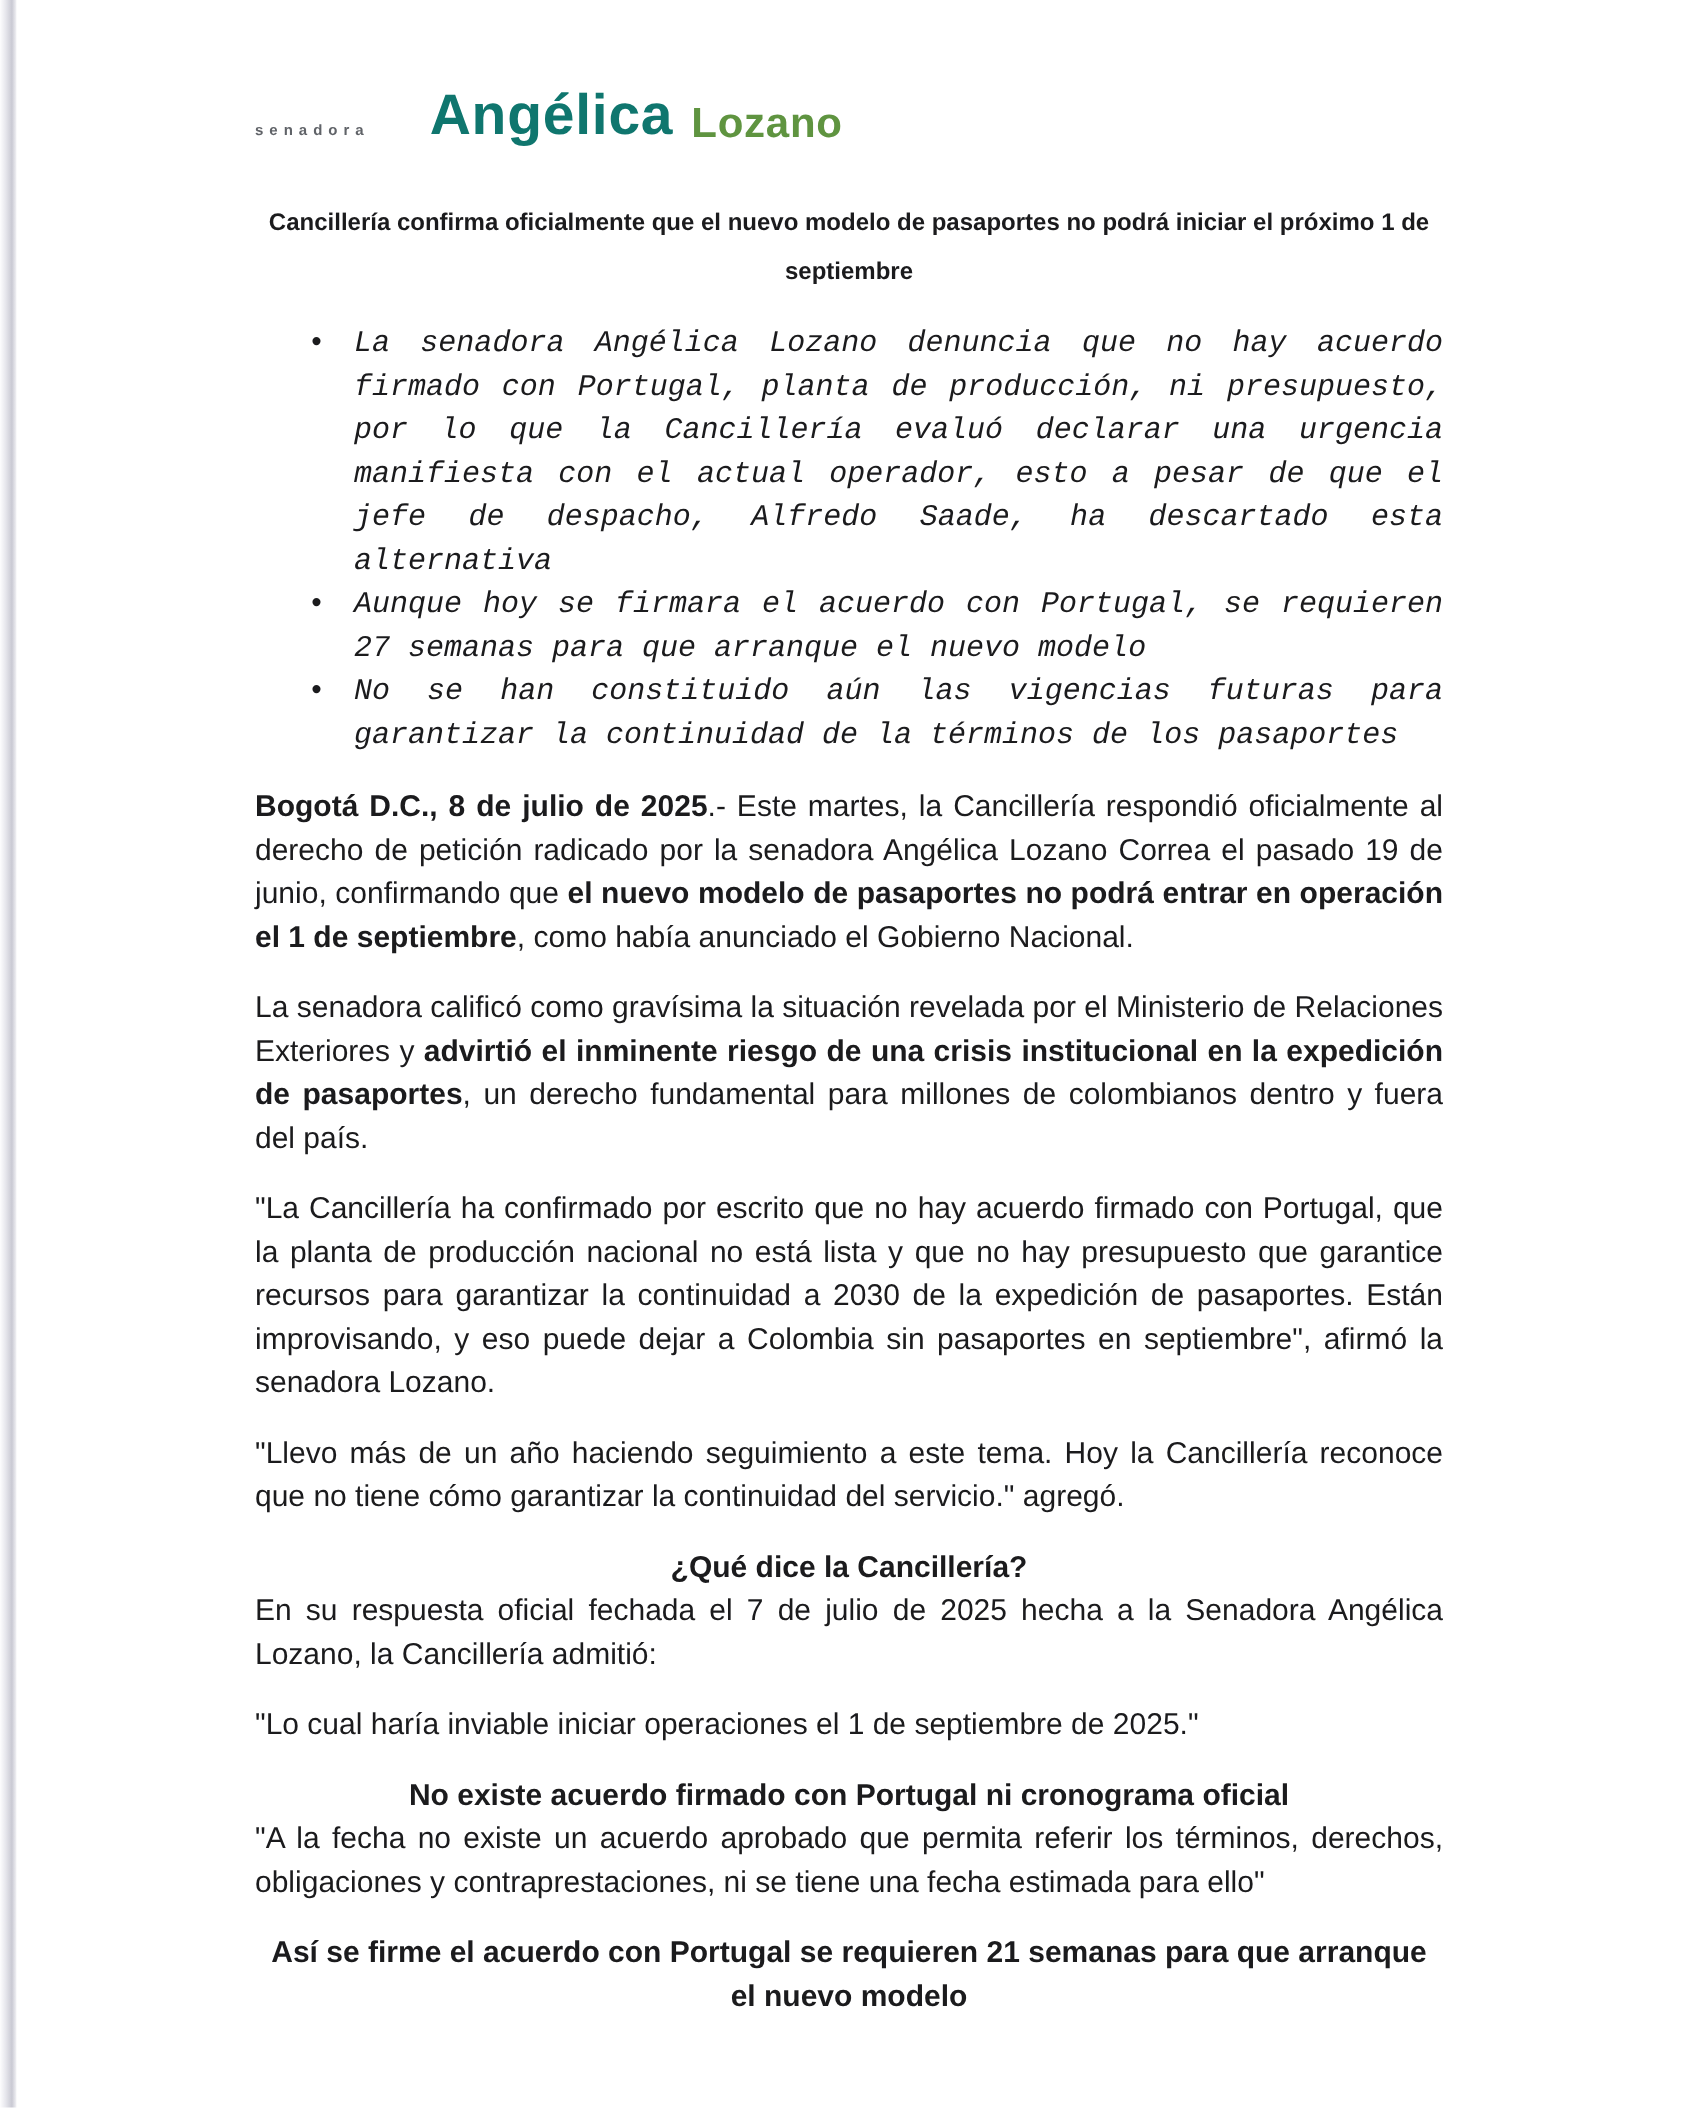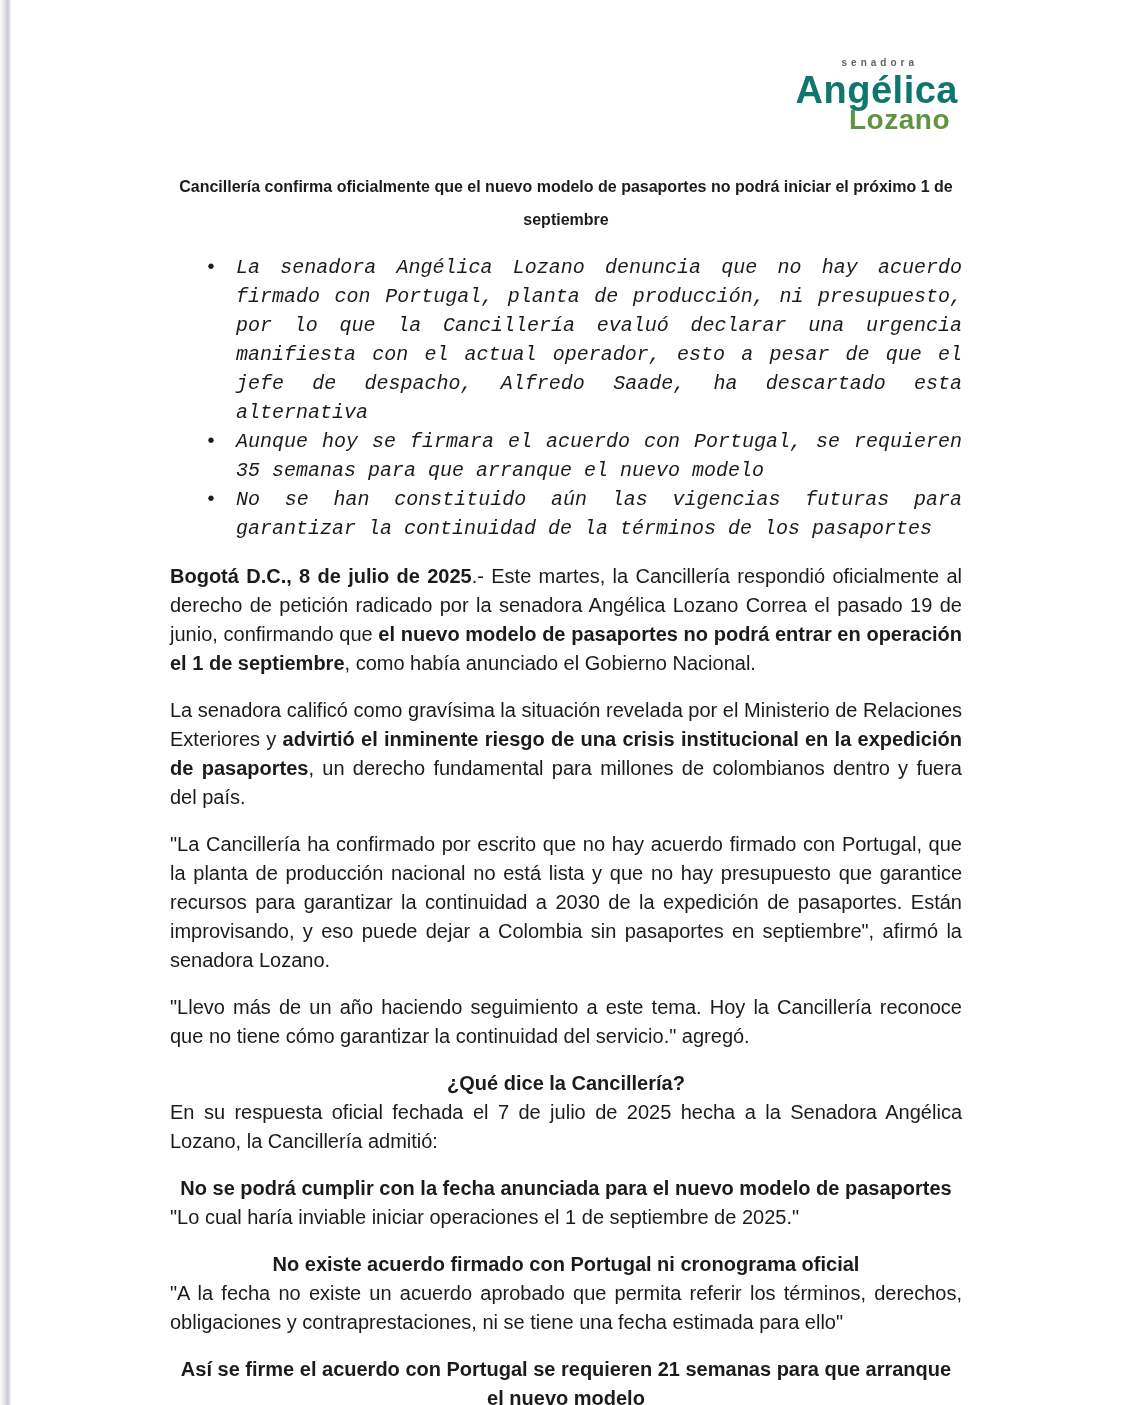--- a/index.html
+++ b/index.html
@@ -14,34 +14,34 @@
   .page-edge{
     position:absolute;left:0;top:0;width:11px;height:100%;
     background:linear-gradient(to right,#fdfdfe 0%,#e6e6ec 35%,#c9c9d3 72%,#f3f3f6 100%);
   }
   .content{
     position:absolute;left:170px;top:0;width:792px;
     font-size:20px;
   }
   
   .logo{
-    display:flex;flex-direction:column;align-items:flex-end;
+    display:flex;flex-direction:row;align-items:flex-end;
     margin:58px 4px 36px 0;
     line-height:1;
   }
   .logo-small{
     font-size:10px;font-weight:bold;letter-spacing:4px;
     color:#606368;margin:0 40px 3px 0;
   }
   .logo-first{
     font-size:38px;font-weight:bold;color:#0f766e;letter-spacing:0.5px;
   }
   .logo-last{
     font-size:28px;font-weight:bold;color:#5f9440;
-    margin:-3px 8px 0 0;letter-spacing:0.5px;
+    margin:-3px 8px 0 12px;letter-spacing:0.5px;
   }
   
   .title{
     font-weight:bold;font-size:16px;line-height:33px;
     text-align:center;margin:0 0 17px;
   }
   
   ul.bullets{
     margin:0 0 19px;padding:0 0 0 66px;
     list-style:none;font-style:italic;font-family:Liberation Mono, monospace;
@@ -70,30 +70,30 @@
   <div class="logo">
     <span class="logo-small">senadora</span>
     <span class="logo-first">Angélica</span>
     <span class="logo-last">Lozano</span>
   </div>
 
   <h1 class="title">Cancillería confirma oficialmente que el nuevo modelo de pasaportes no podrá iniciar el próximo 1 de septiembre</h1>
 
   <ul class="bullets" id="bullet-list">
       <li>La senadora Angélica Lozano denuncia que no hay acuerdo firmado con Portugal, planta de producción, ni presupuesto, por lo que la Cancillería evaluó declarar una urgencia manifiesta con el actual operador, esto a pesar de que el jefe de despacho, Alfredo Saade, ha descartado esta alternativa</li>
-      <li>Aunque hoy se firmara el acuerdo con Portugal, se requieren 35 semanas para que arranque el nuevo modelo</li>
+      <li>Aunque hoy se firmara el acuerdo con Portugal, se requieren 27 semanas para que arranque el nuevo modelo</li>
       <li>No se han constituido aún las vigencias futuras para garantizar la continuidad de la términos de los pasaportes</li>
     </ul>
 
   <div id="body-blocks">
       <p class="para"><span class="bold">Bogotá D.C., 8 de julio de 2025</span><span>.- Este martes, la Cancillería respondió oficialmente al derecho de petición radicado por la senadora Angélica Lozano Correa el pasado 19 de junio, confirmando que </span><span class="bold">el nuevo modelo de pasaportes no podrá entrar en operación el 1 de septiembre</span><span>, como había anunciado el Gobierno Nacional.</span></p>
       <p class="para"><span>La senadora calificó como gravísima la situación revelada por el Ministerio de Relaciones Exteriores y </span><span class="bold">advirtió el inminente riesgo de una crisis institucional en la expedición de pasaportes</span><span>, un derecho fundamental para millones de colombianos dentro y fuera del país.</span></p>
       <p class="para"><span>"La Cancillería ha confirmado por escrito que no hay acuerdo firmado con Portugal, que la planta de producción nacional no está lista y que no hay presupuesto que garantice recursos para garantizar la continuidad a 2030 de la expedición de pasaportes. Están improvisando, y eso puede dejar a Colombia sin pasaportes en septiembre", afirmó la senadora Lozano.</span></p>
       <p class="para"><span>"Llevo más de un año haciendo seguimiento a este tema. Hoy la Cancillería reconoce que no tiene cómo garantizar la continuidad del servicio." agregó.</span></p>
       <p class="para"><span class="bold blk">¿Qué dice la Cancillería?</span><span>En su respuesta oficial fechada el 7 de julio de 2025 hecha a la Senadora Angélica Lozano, la Cancillería admitió:</span></p>
-      <p class="para"><span class="bold blk">No se podrá cumplir con la fecha anunciada para el nuevo modelo de pasaportes</span><span>"Lo cual haría inviable iniciar operaciones el 1 de septiembre de 2025."</span></p>
+      <p class="para"><span>"Lo cual haría inviable iniciar operaciones el 1 de septiembre de 2025."</span></p>
       <p class="para"><span class="bold blk">No existe acuerdo firmado con Portugal ni cronograma oficial</span><span>"A la fecha no existe un acuerdo aprobado que permita referir los términos, derechos, obligaciones y contraprestaciones, ni se tiene una fecha estimada para ello"</span></p>
       <p class="para">
         <span class="bold blk">Así se firme el acuerdo con Portugal se requieren 21 semanas para que arranque el nuevo modelo</span>
       </p>
     </div>
 
 </div>
 
 </body></html>

